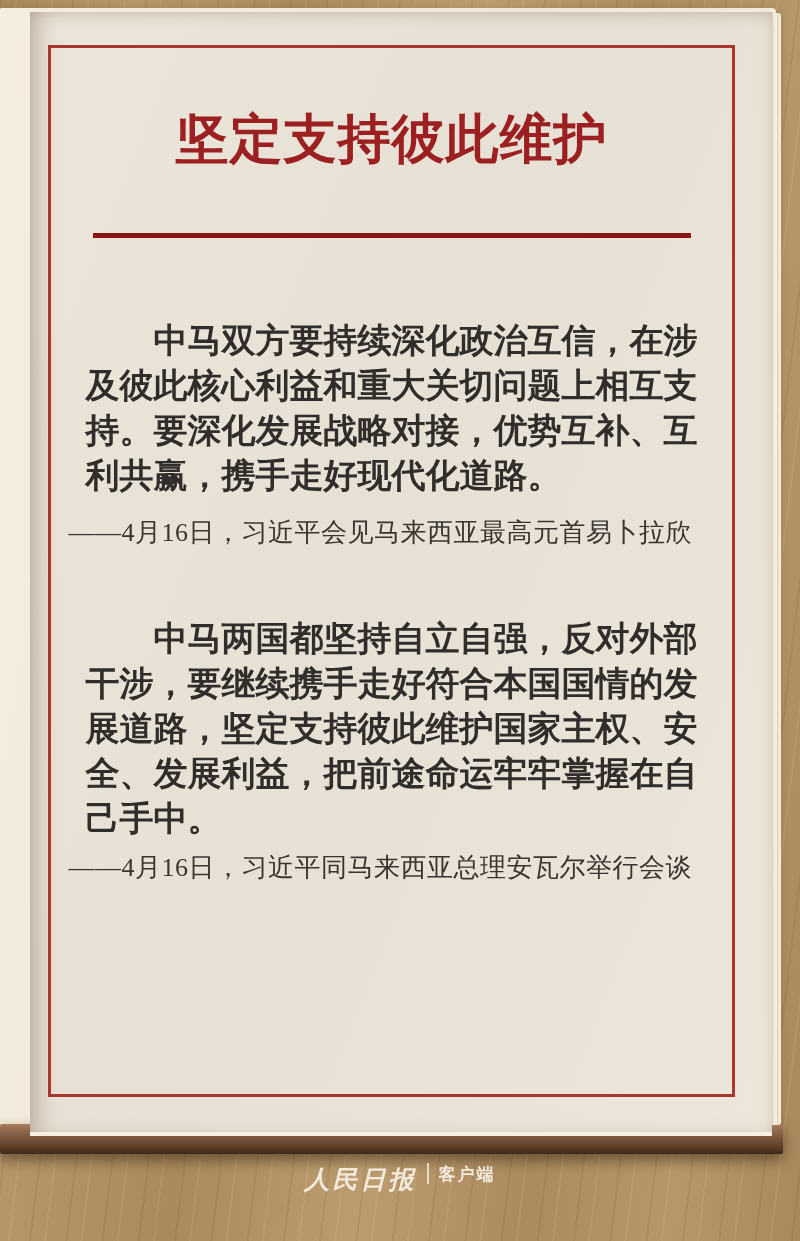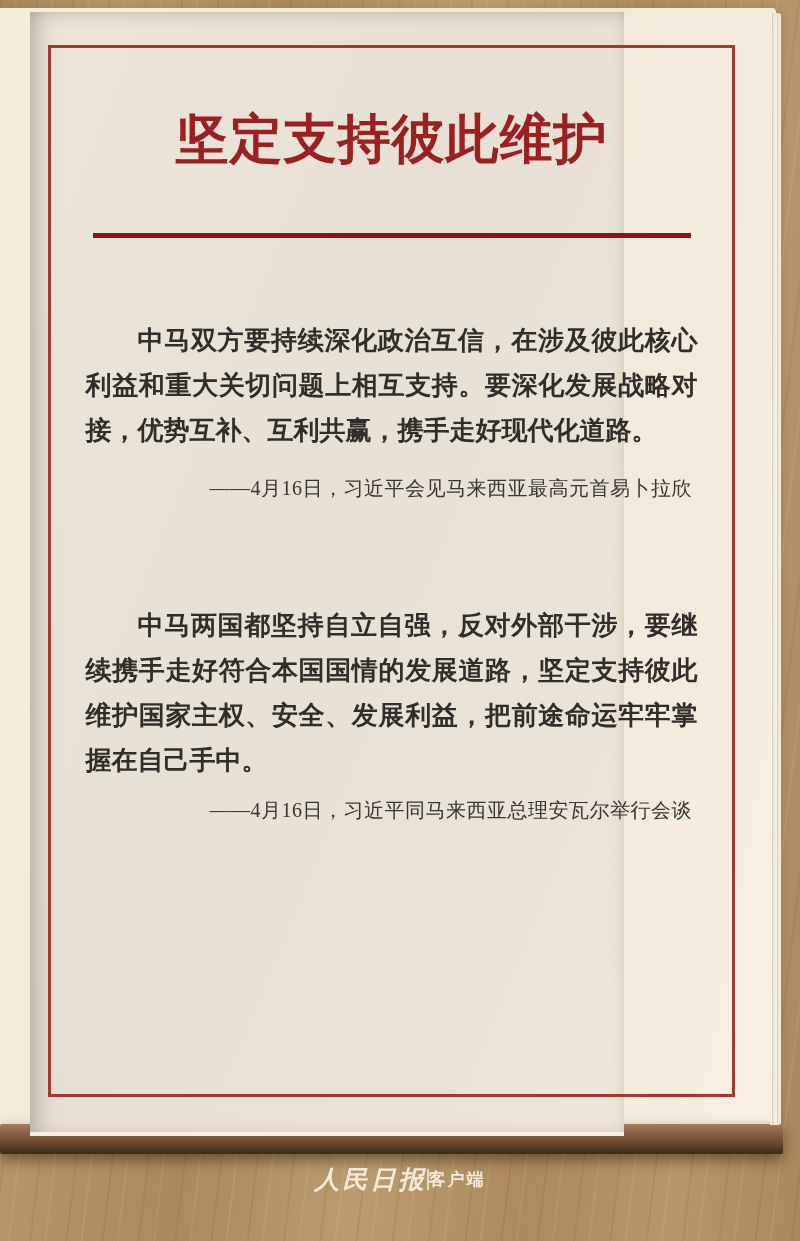--- a/index.html
+++ b/index.html
@@ -32,56 +32,56 @@
     border-radius:2px;
     box-shadow:0 6px 14px rgba(48,32,16,.55);
   }
   .page-stack-right{
     position:absolute;right:2px;top:5px;width:11px;height:1112px;
     background:repeating-linear-gradient(90deg,
       #f6efe2 0 2px,#dcd1bf 2px 3px,#efe7d8 3px 5px);
     border-radius:0 3px 3px 0;
   }
   .page{
-    position:absolute;left:30px;top:4px;width:594px;height:1120px;
+    position:absolute;left:30px;top:4px;width:742px;height:1120px;
     background:linear-gradient(112deg,#ece5da 0%,#e7e0d4 45%,#eae3d7 78%,#ede6da 100%);
     box-shadow:
       inset 18px 0 26px -14px rgba(92,72,50,.40),
       inset -8px 0 16px -10px rgba(128,106,78,.22),
       inset 0 12px 20px -14px rgba(118,96,68,.28),
       0 4px 0 #f6efe2;
   }
   
   .frame{
     position:absolute;left:18px;top:33px;width:681px;height:1046px;
     border:3px solid #a5372f;
   }
   .title{
     margin:54px 0 0;text-align:center;
     font-family:"Liberation Serif","DejaVu Serif",serif;font-weight:900;
     font-size:53px;line-height:75px;letter-spacing:1px;color:#9c1f22;
   }
   .divider{width:598px;height:5px;margin:56px auto 0;background:#8b1415;}
   .quote{
     width:612px;margin:80px auto 0;
-    font-size:26px;line-height:45px;font-weight:700;
+    font-size:34px;line-height:45px;font-weight:700;
     text-indent:2em;text-align:justify;text-justify:inter-ideograph;
     color:#312d2a;
   }
-  .quote.second{margin-top:100px;}
+  .quote.second{margin-top:68px;}
   .attribution{
     margin:20px 0 0;padding-right:40px;text-align:right;
-    font-size:20px;line-height:30px;color:#3a3531;font-weight:400;
+    font-size:26px;line-height:30px;color:#3a3531;font-weight:400;
     letter-spacing:.5px;
   }
   .attribution.second{margin-top:12px;padding-left:7px;}
   
   .footer-logo{
     position:absolute;left:0;top:1163px;width:800px;height:32px;
-    display:flex;align-items:center;justify-content:center;
+    display:flex;align-items:flex-start;justify-content:center;gap:10px;
   }
   .logo-script{
     font-family:"DejaVu Serif","Liberation Serif",serif;
     font-style:italic;font-weight:700;font-size:25px;letter-spacing:3px;
     color:rgba(248,241,229,.92);
   }
   .logo-sep{display:inline-block;width:2px;height:21px;background:rgba(248,241,229,.75);}
   .logo-client{
     font-family:"Liberation Sans","DejaVu Sans",sans-serif;
     font-weight:700;font-size:17px;letter-spacing:2px;

